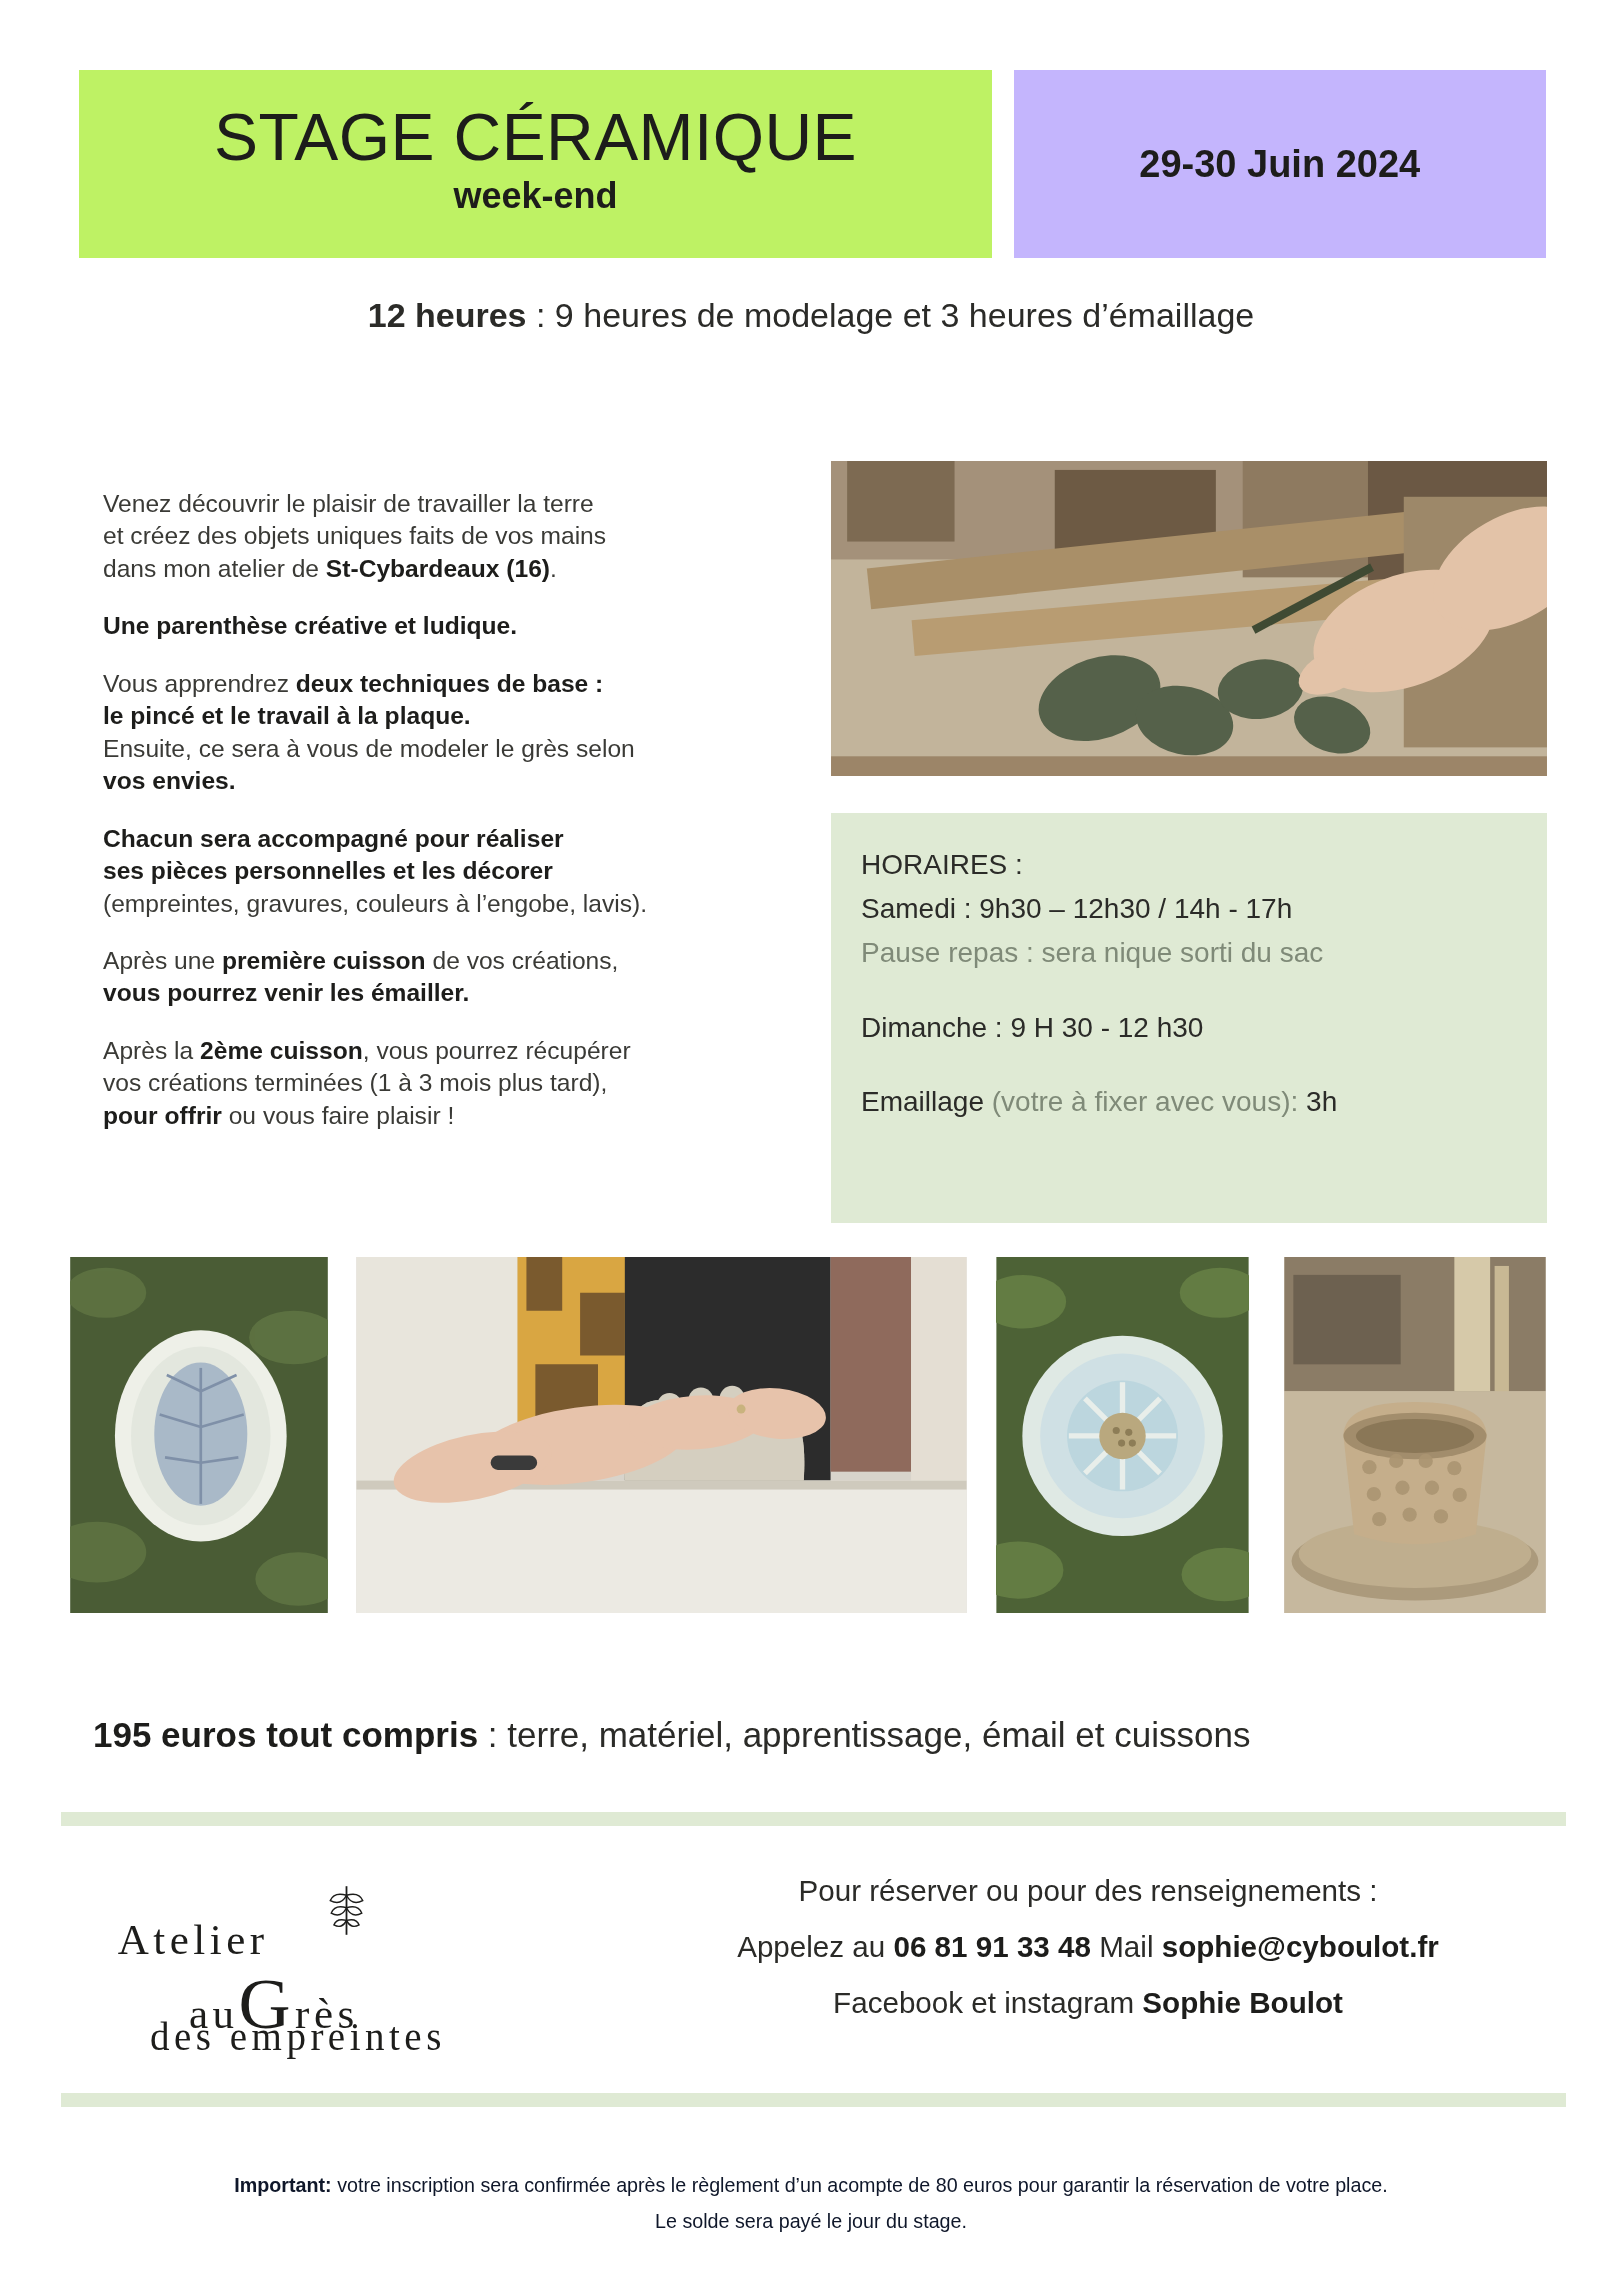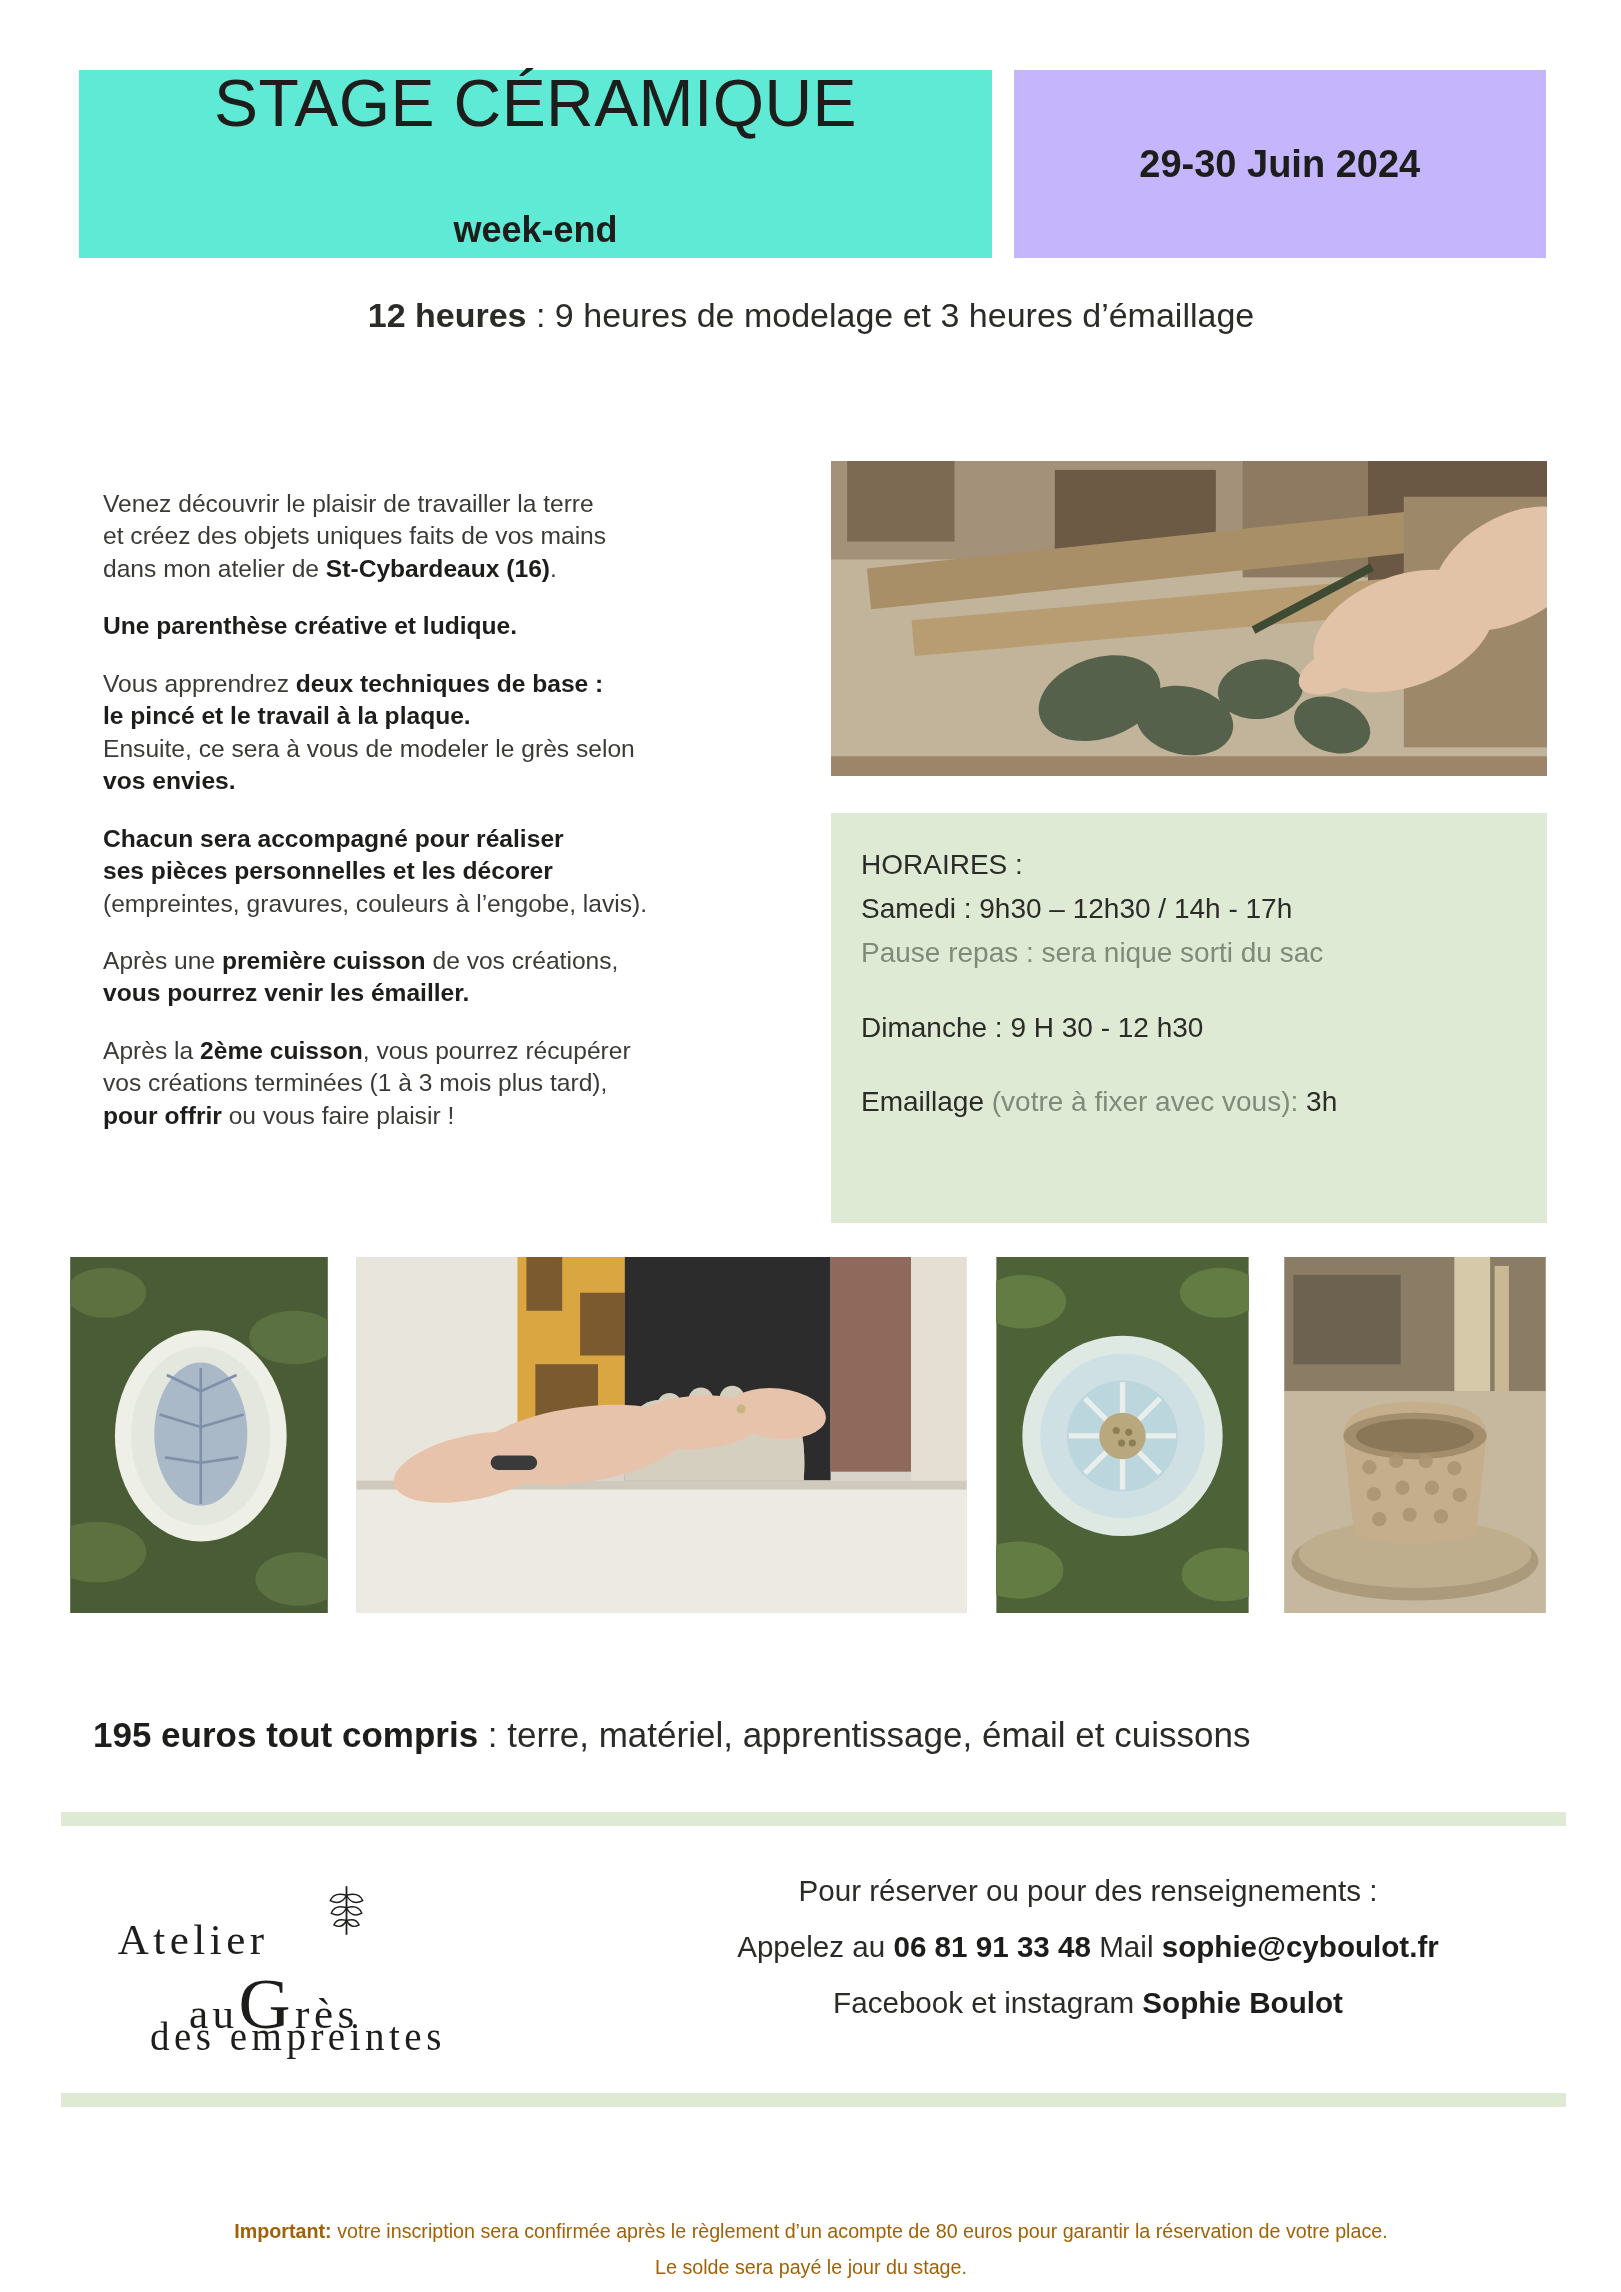--- a/index.html
+++ b/index.html
@@ -19,25 +19,25 @@
     position: absolute;
     left: 79px;
     top: 70px;
     width: 1467px;
     height: 188px;
     display: flex;
     gap: 21.5px;
   }
   .title-box {
     width: 913px;
-    background: #5eead4;
+    background: #bef264;
     display: flex;
     flex-direction: column;
     align-items: center;
-    justify-content: space-between;
+    justify-content: center;
     padding-bottom: 7.2px;
   }
   .title-main {
     font-size: 66px;
     font-weight: 400;
     letter-spacing: 0.4px;
     line-height: 1.0;
     color: #1d1d1b;
   }
   .title-sub {
@@ -170,23 +170,22 @@
   .contact b { font-weight: bold; color: #1d1d1b; }
 
   
   .footnote {
     position: absolute;
     left: 90px;
     top: 2167px;
     width: 1442px;
     text-align: center;
     font-size: 19.7px;
-    color: #a16207;
+    color: #0f172a;
     line-height: 1.85;
-    margin-top: 46px;
   }
   .footnote b { font-weight: bold; }
 </style>
 </head>
 <body>
 
 <div class="header">
   <div class="title-box">
     <div class="title-main">STAGE CÉRAMIQUE</div>
     <div class="title-sub">week-end</div>

